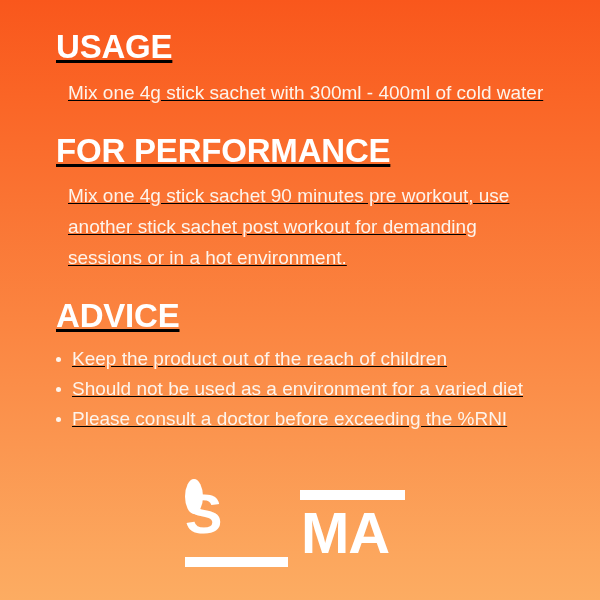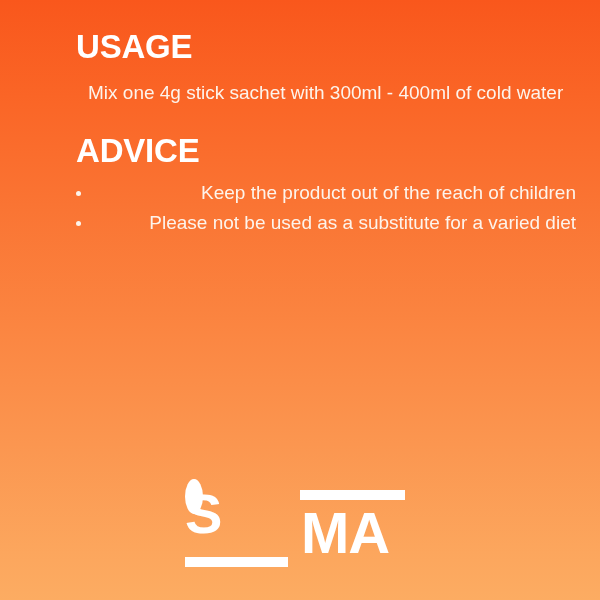--- a/index.html
+++ b/index.html
@@ -24,23 +24,24 @@
         #fa7433 34%,
         #fb8440 53%,
         #fb9650 74%,
         #fca65d 92%,
         #fcac62 100%);
     overflow: hidden;
   }
 
   .content {
     position: absolute;
-    left: 76px;
+    left: 56px;
     top: 30px;
     width: 500px;
+    text-decoration: underline;
   }
 
   .section {
     margin-bottom: 26px;
   }
   .section:last-child { margin-bottom: 17px; }
 
   h2.heading {
     margin: 0 0 10px 0;
     font-family: "Liberation Sans", sans-serif;
@@ -67,21 +68,20 @@
     list-style: none;
   }
   ul.bullets li {
     position: relative;
     margin: 0;
     padding-left: 16px;
     font-family: "Liberation Sans", sans-serif;
     font-size: 19px;
     line-height: 30px;
     color: #fdf4ec;
-    text-align: right;
   }
   ul.bullets li .dot {
     position: absolute;
     left: 0;
     top: 13px;
     width: 5px;
     height: 5px;
     border-radius: 50%;
     background: #fdf4ec;
   }
@@ -144,31 +144,39 @@
 
 <div id="poster">
 
   <div class="content">
 
     <div class="section">
       <h2 class="heading">USAGE</h2>
       <p class="body-text">Mix one 4g stick sachet with 300ml - 400ml of cold water</p>
     </div>
 
+    <div class="section">
+      <h2 class="heading">FOR PERFORMANCE</h2>
+      <p class="body-text">Mix one 4g stick sachet 90 minutes pre workout, use another stick sachet post workout for demanding sessions or in a hot environment.</p>
+    </div>
 
     <div class="section">
       <h2 class="heading">ADVICE</h2>
       <ul class="bullets">
         <li>
           <span class="dot"></span>
           <span>Keep the product out of the reach of children</span>
         </li>
         <li>
           <span class="dot"></span>
-          <span>Please not be used as a substitute for a varied diet</span>
+          <span>Should not be used as a environment for a varied diet</span>
+        </li>
+        <li>
+          <span class="dot"></span>
+          <span>Please consult a doctor before exceeding the %RNI</span>
         </li>
       </ul>
     </div>
 
   </div>
 
   <div id="logo">
     <span id="lg-s" class="lg-letter">S</span>
     <span id="lg-o"></span>
     <span id="lg-bar-top"></span>

